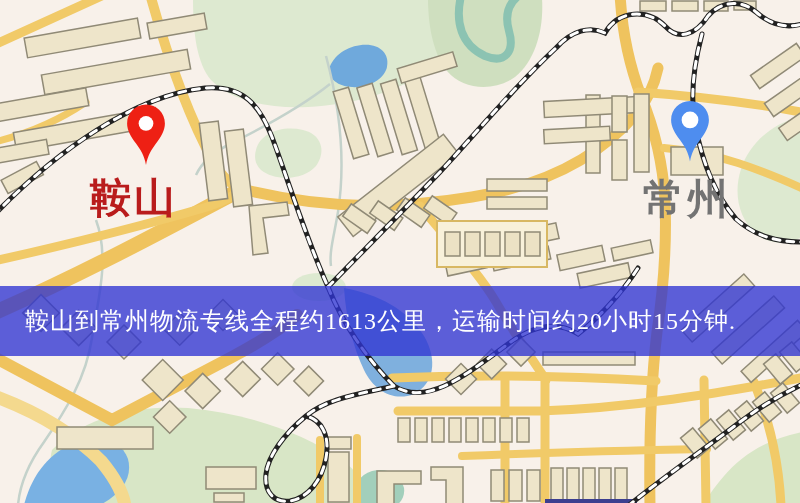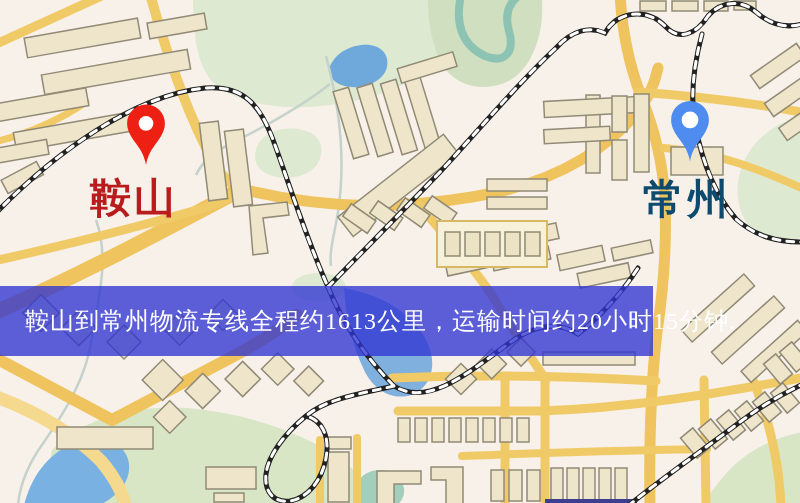--- a/index.html
+++ b/index.html
@@ -9,23 +9,23 @@
     background:#f8f1ea;
   }
   .map-art{position:absolute;left:0;top:0;width:800px;height:503px;display:block;}
   .pin{position:absolute;}
   .pin svg{display:block;}
   .place-label{
     position:absolute;font-weight:700;font-size:41px;line-height:1;
     letter-spacing:3px;white-space:nowrap;
   }
   .label-origin{left:90px;top:178px;color:#b91c1c;}
-  .label-dest{left:643px;top:179px;color:#0c4a6e;}
+  .label-dest{left:643px;top:179px;color:#737373;}
   .banner{
-    position:absolute;left:0;top:286px;width:653px;height:70px;
+    position:absolute;left:0;top:286px;width:800px;height:70px;
     background:rgba(48,52,210,0.78);
     display:flex;align-items:center;
     box-sizing:border-box;padding-left:25px;
   }
   .banner-text{
     color:#ffffff;font-size:24px;letter-spacing:1px;white-space:nowrap;
   }
 </style>
 </head>
 <body>

